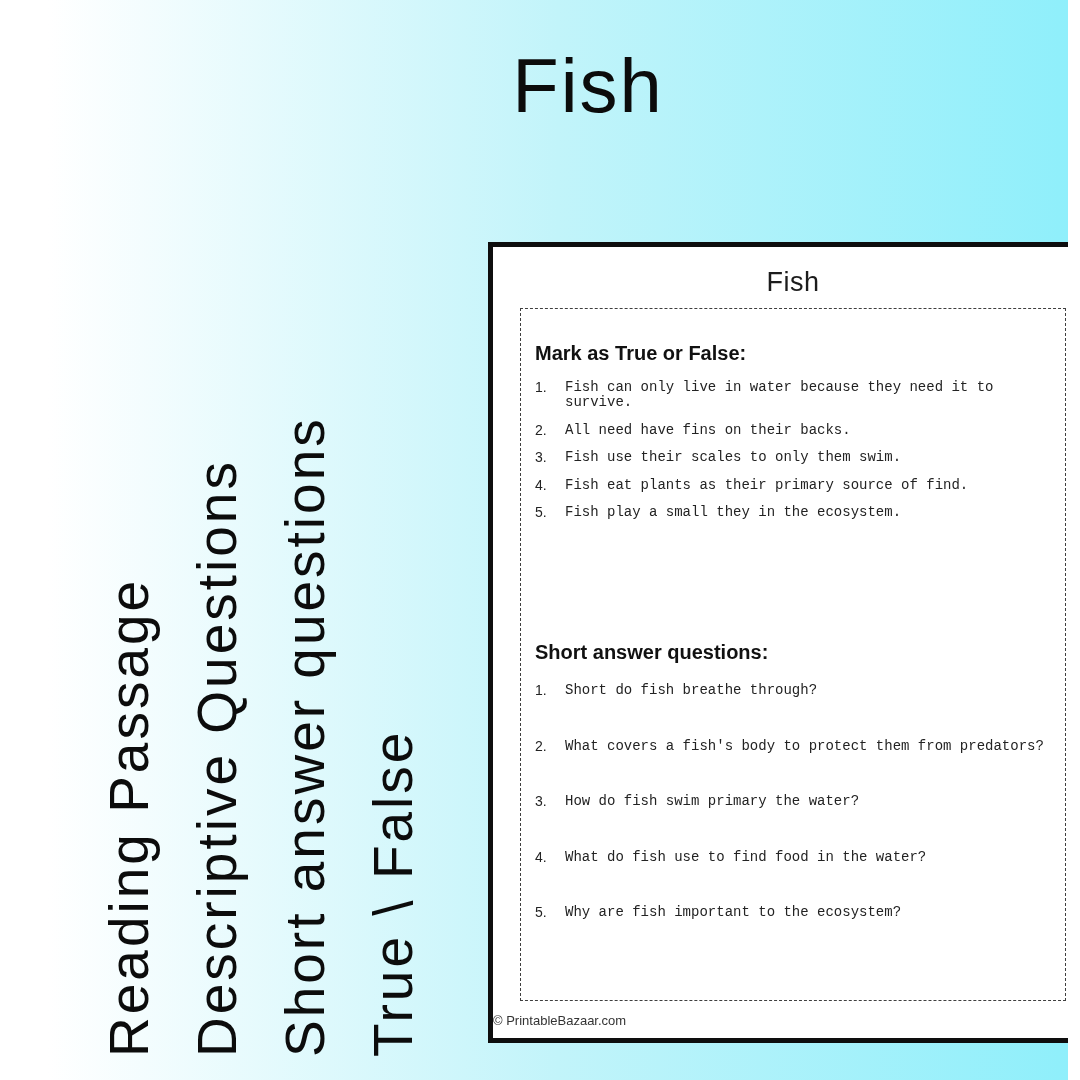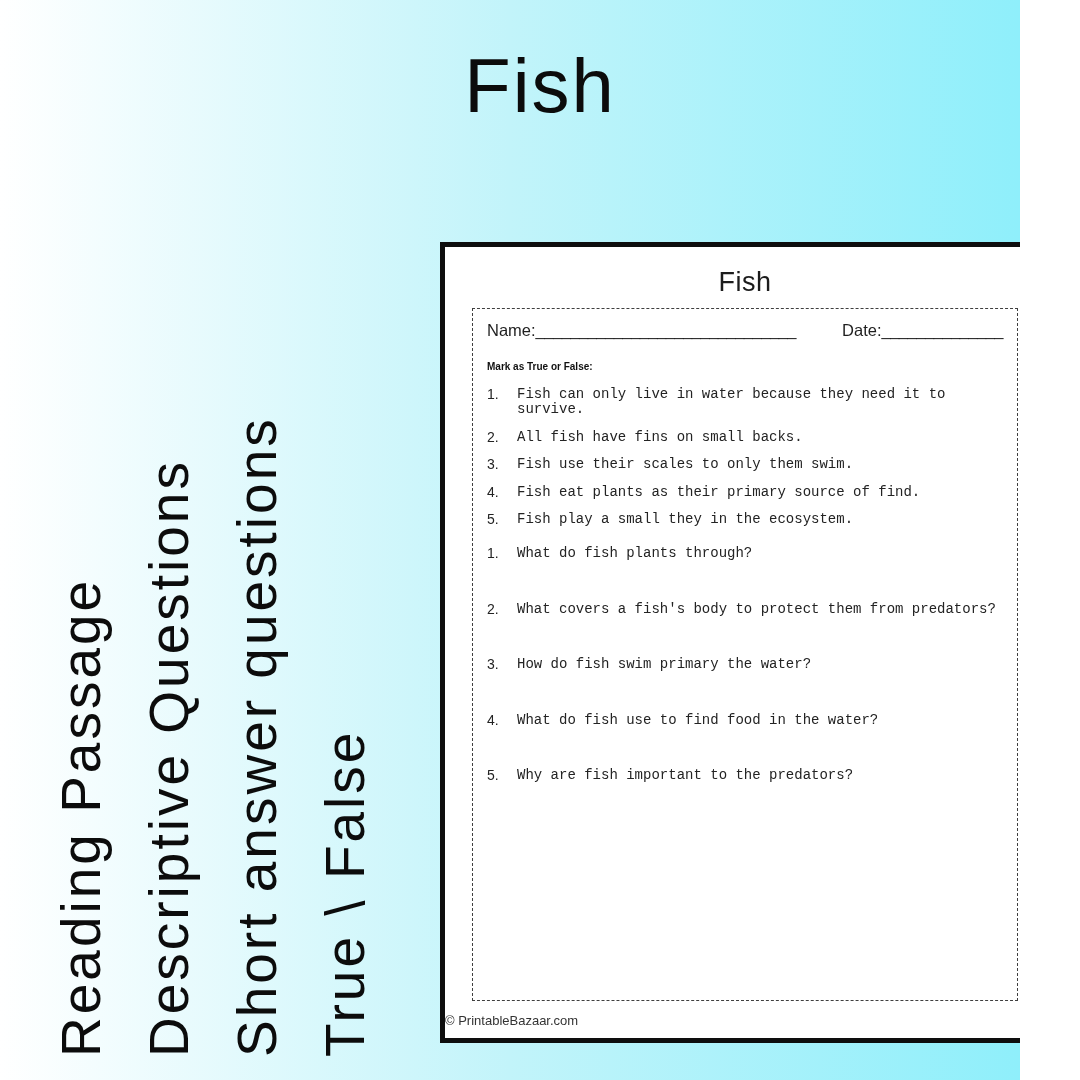--- a/index.html
+++ b/index.html
@@ -6,20 +6,21 @@
   body {
     font-family: "Liberation Sans", sans-serif;
     color: #1a1a1a;
   }
   .stage {
     position: relative;
     width: 1020px;
     height: 1080px;
     overflow: hidden;
     background: linear-gradient(to right, #ffffff 0%, #c2f4fa 50%, #8feffb 100%);
+    margin-left: 48px;
   }
   .main-title {
     position: absolute;
     top: 48px;
     left: 0;
     width: 1080px;
     text-align: center;
     font-size: 76px;
     font-weight: 400;
     letter-spacing: 2px;
@@ -78,21 +79,21 @@
   .name-row {
     display: flex;
     align-items: baseline;
     font-size: 16.5px;
     color: #1f1f1f;
     white-space: nowrap;
   }
   .date-part { margin-left: auto; }
   .fill-line { letter-spacing: -0.5px; }
   .section-heading {
-    font-size: 10px;
+    font-size: 20px;
     font-weight: 700;
     color: #111;
   }
   .tf-heading { margin-top: 21px; }
   .sa-heading { margin-top: 121px; }
   .q-list { margin-top: 15px; }
   .sa-list { margin-top: 19px; }
   .q-row {
     display: flex;
     font-size: 14px;
@@ -126,72 +127,68 @@
   <div class="side-label pos-1">Descriptive Questions</div>
   <div class="side-label pos-2">Short answer questions</div>
   <div class="side-label pos-3">True \ False</div>
 
   <div class="page">
 
     <div class="ws-title">Fish</div>
 
     <div class="dashed-box">
 
-      <div class="name-row">
-        <span>Name:</span>
-          <span class="fill-line">______________________________</span>
-        <span class="date-part"><span>Date:</span><span class="fill-line">______________</span></span>
-      </div>
 
       <div class="section-heading tf-heading">Mark as True or False:</div>
 
       <div class="q-list tf-list">
         <div class="q-row">
           <span class="q-num">1.</span>
           <span class="q-text">Fish can only live in water because they need it to survive.</span>
         </div>
         <div class="q-row">
           <span class="q-num">2.</span>
-          <span class="q-text">All fish have fins on small backs.</span>
+          <span class="q-text">All need have fins on their backs.</span>
         </div>
         <div class="q-row">
           <span class="q-num">3.</span>
           <span class="q-text">Fish use their scales to only them swim.</span>
         </div>
         <div class="q-row">
           <span class="q-num">4.</span>
           <span class="q-text">Fish eat plants as their primary source of find.</span>
         </div>
         <div class="q-row">
           <span class="q-num">5.</span>
           <span class="q-text">Fish play a small they in the ecosystem.</span>
         </div>
       </div>
 
+      <div class="section-heading sa-heading">Short answer questions:</div>
 
       <div class="q-list sa-list">
         <div class="q-row">
           <span class="q-num">1.</span>
-          <span class="q-text">What do fish plants through?</span>
+          <span class="q-text">Short do fish breathe through?</span>
         </div>
         <div class="q-row">
           <span class="q-num">2.</span>
           <span class="q-text">What covers a fish's body to protect them from predators?</span>
         </div>
         <div class="q-row">
           <span class="q-num">3.</span>
           <span class="q-text">How do fish swim primary the water?</span>
         </div>
         <div class="q-row">
           <span class="q-num">4.</span>
           <span class="q-text">What do fish use to find food in the water?</span>
         </div>
         <div class="q-row">
           <span class="q-num">5.</span>
-          <span class="q-text">Why are fish important to the predators?</span>
+          <span class="q-text">Why are fish important to the ecosystem?</span>
         </div>
       </div>
 
     </div>
 
     <div class="ws-footer">© PrintableBazaar.com</div>
 
   </div>
 
 </div>

